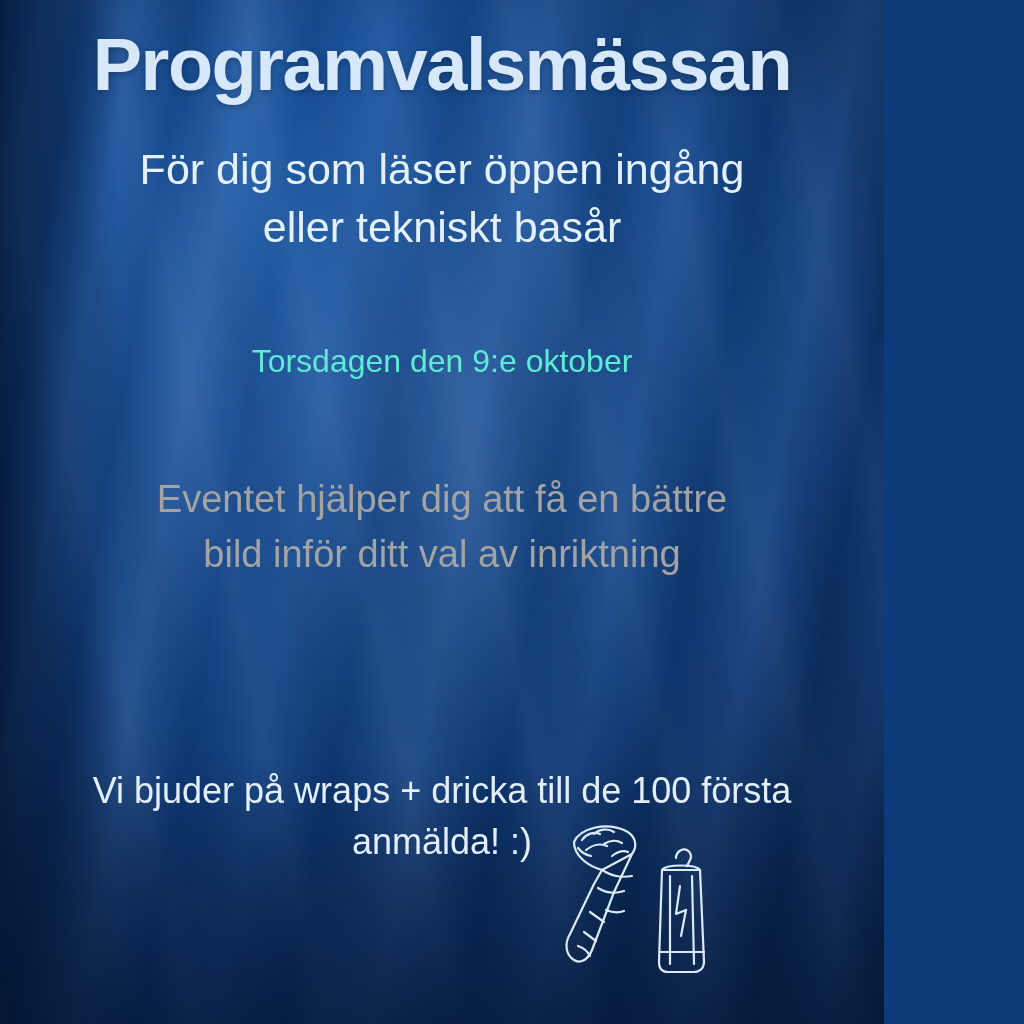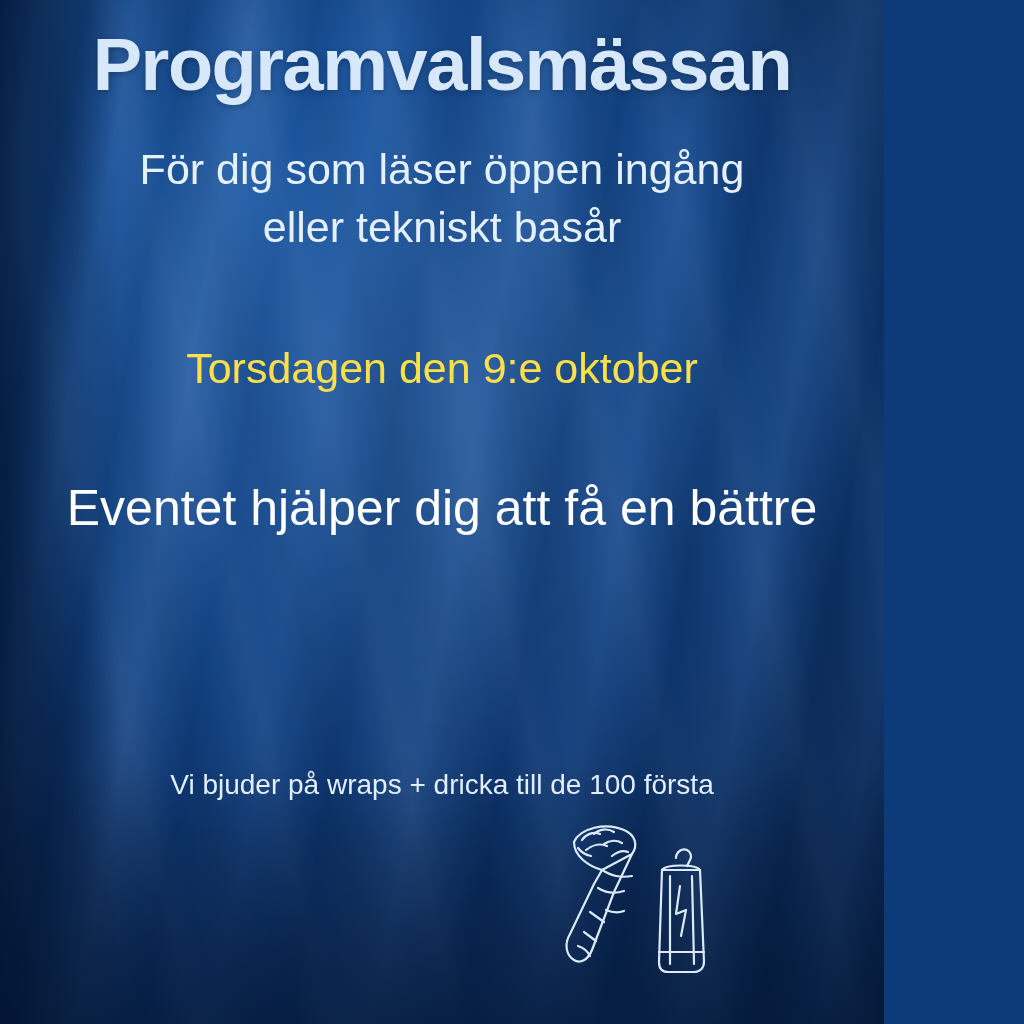--- a/index.html
+++ b/index.html
@@ -114,43 +114,43 @@
     line-height: 1.35;
     font-weight: 400;
     color: #e4f0fb;
   }
 
   .block-when {
     position: absolute;
     top: 340px;
     left: 70px;
     right: 70px;
-    font-size: 43px;
+    font-size: 32px;
     line-height: 1.33;
     font-weight: 400;
-    color: #fde047;
+    color: #5eead4;
   }
 
   .block-desc {
     position: absolute;
     top: 472px;
     left: 60px;
     right: 60px;
-    font-size: 50px;
+    font-size: 38px;
     line-height: 1.45;
     font-weight: 400;
-    color: #ffffff;
+    color: #a3a3a3;
   }
 
   .block-food {
     position: absolute;
     top: 765px;
     left: 90px;
     right: 90px;
-    font-size: 28px;
+    font-size: 36px;
     line-height: 1.42;
     font-weight: 400;
     color: #e2eefb;
   }
 
   .illustration {
     position: absolute;
     right: 140px;
     bottom: 30px;
     width: 190px;
@@ -179,24 +179,26 @@
     <div class="title">Programvalsmässan</div>
 
     <div class="subtitle">För dig som läser öppen ingång eller tekniskt basår</div>
 
     <div class="block-when">
       <div>Torsdagen den 9:e oktober</div>
     </div>
 
     <div class="block-desc">
       <div>Eventet hjälper dig att få en bättre</div>
+      <div>bild inför ditt val av inriktning</div>
     </div>
 
     <div class="block-food">
       <div>Vi bjuder på wraps + dricka till de 100 första</div>
+      <div>anmälda! :)</div>
     </div>
 
     <div class="illustration">
       <svg viewBox="0 0 190 180" fill="none" stroke="#dceaf8" stroke-width="2.2" stroke-linecap="round" stroke-linejoin="round">
 
         <g>
           <path d="M20 28 C26 14, 52 8, 70 16 C82 21, 84 32, 78 40 L48 56 C34 52, 20 42, 20 28 Z"></path>
           <path d="M28 26 c4 -6 12 -9 18 -6"></path>
           <path d="M40 20 c5 -5 14 -6 20 -2"></path>
           <path d="M32 36 c6 -5 14 -7 21 -4"></path>

